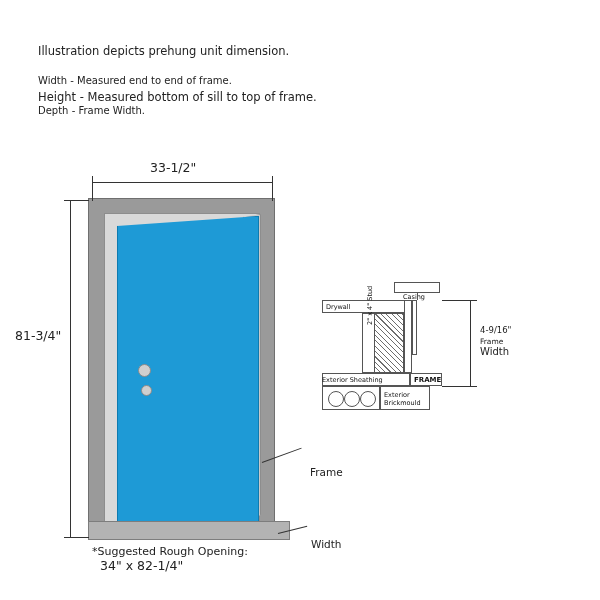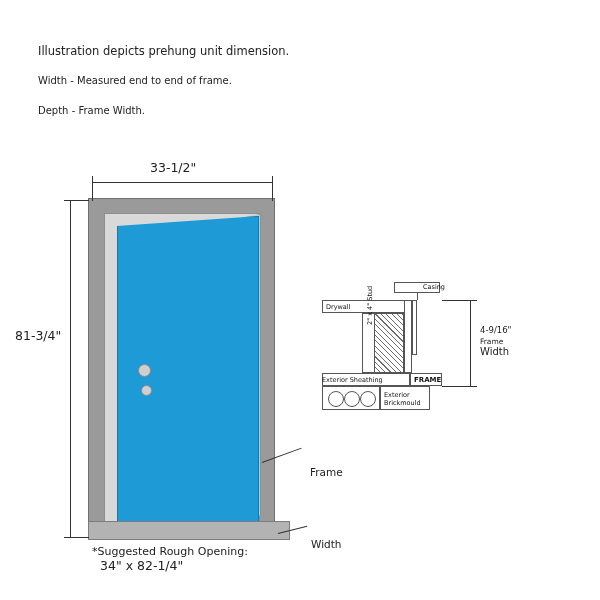--- a/index.html
+++ b/index.html
@@ -201,21 +201,21 @@
     background: #ffffff;
     box-sizing: border-box;
   }
   .box-label {
     position: absolute;
     font-size: 6.5px;
     color: #111;
     white-space: pre;
   }
   #casing-box { left: 72px; top: 2px; width: 46px; height: 11px; }
-  #casing-label { left: 81px; top: 3px; margin-left: 20px; }
+  #casing-label { left: 81px; top: 13px; }
   #casing-leader { position: absolute; left: 95px; top: 13px; width: 1px; height: 7px; background: #555; }
 
   #drywall-box { left: 0px; top: 20px; width: 88px; height: 13px; background: #fff; }
   #drywall-label { left: 4px; top: 22.5px; }
 
   #stud-box { left: 40px; top: 33px; width: 42px; height: 60px; background: #fff; }
   #stud-label {
     left: 44px; top: 45px;
     transform: rotate(-90deg);
     transform-origin: left top;
@@ -258,20 +258,21 @@
   #depth-caption1 { left: 480px; top: 337px; font-size: 7.5px; }
   #depth-caption2 { left: 480px; top: 346px; font-size: 10px; }
 </style>
 </head>
 <body>
 
 <div class="stage">
 
   <div class="txt" id="note-intro">Illustration depicts prehung unit dimension.</div>
   <div class="txt" id="note-width">Width - Measured end to end of frame.</div>
+  <div class="txt" id="note-height">Height - Measured bottom of sill to top of frame.</div>
   <div class="txt" id="note-depth">Depth - Frame Width.</div>
 
   <div class="frame-outer"></div>
   <div class="frame-inner"></div>
   <div class="door-edge"></div>
   <div class="door-slab"></div>
   <div class="knob" id="door-knob"></div>
   <div class="knob" id="door-lock"></div>
   <div class="sill"></div>
 

